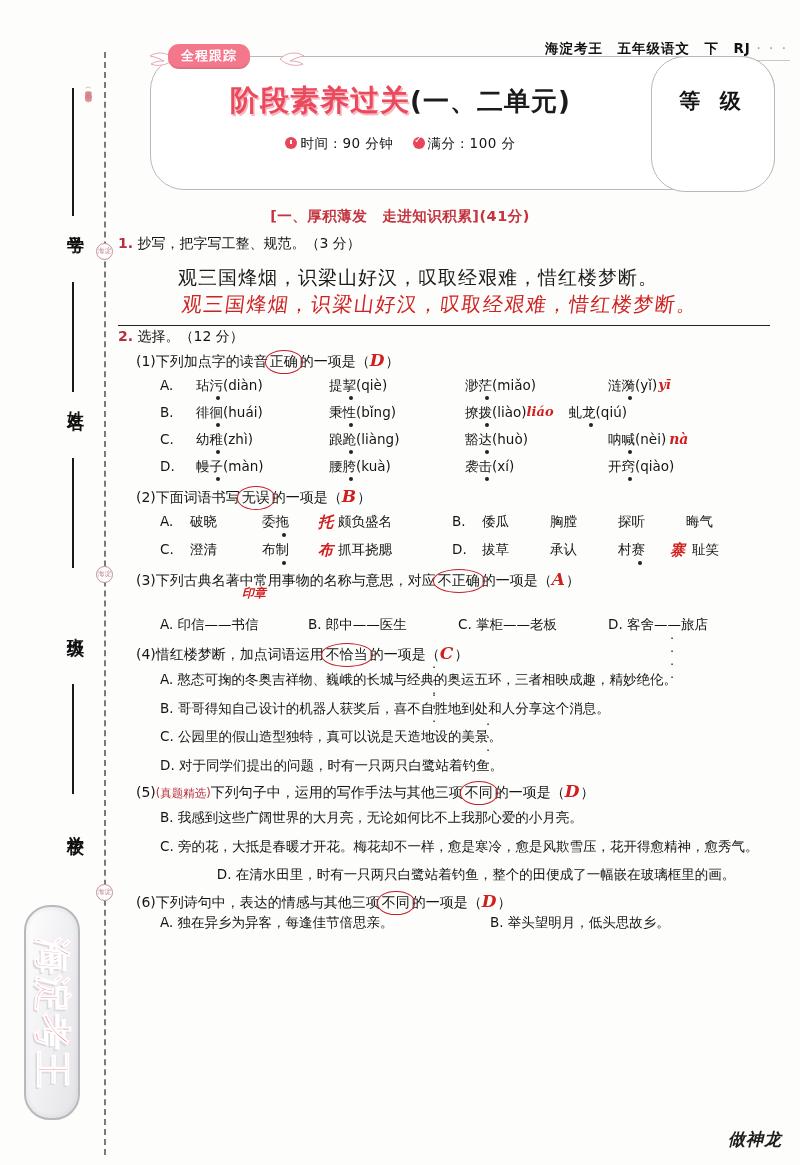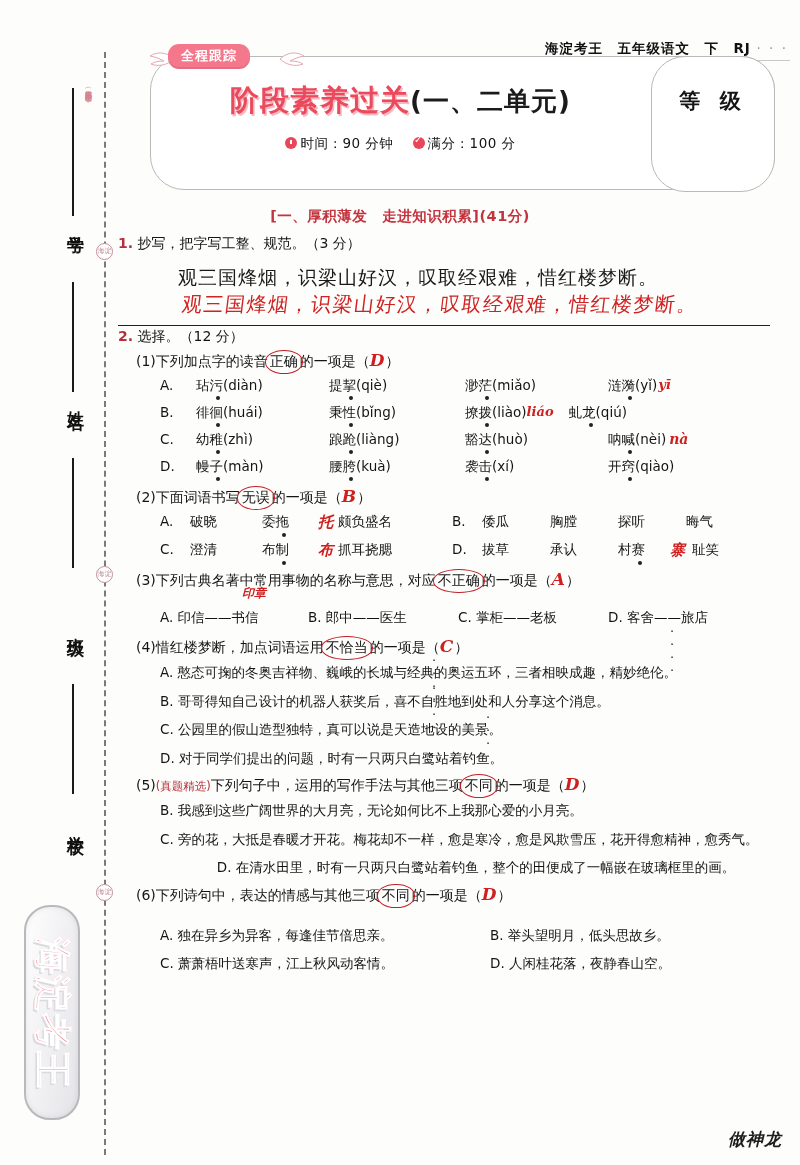--- a/index.html
+++ b/index.html
@@ -327,21 +327,21 @@
         <span class="dotted" style="width:52px;">村赛</span>
         <span class="hwred" style="width:22px;font-size:15px;">寨</span>
         <span>耻笑</span>
       </div>
     </div>
 
     <div class="sub" style="margin-left:18px;margin-top:9px;position:relative;">
       <span>(3)</span><span>下列古典名著中常用事物的名称与意思，对应</span><span class="circled">不正确</span><span>的一项是（</span><span class="ansmark">A</span><span>）</span>
       <span class="sup" style="left:106px;top:16px;">印章</span>
     </div>
-    <div class="lineq" style="margin-top:19px;margin-left:42px;">
+    <div class="lineq" style="margin-top:26px;margin-left:42px;">
       <span style="display:inline-block;width:148px;">A. 印信——书信</span><span style="display:inline-block;width:150px;">B. 郎中——医生</span><span style="display:inline-block;width:150px;">C. 掌柜——老板</span><span>D. 客舍——旅店</span>
     </div>
 
     <div class="sub" style="margin-left:18px;margin-top:6px;">
       <span>(4)</span><span>惜红楼梦断，加点词语运用</span><span class="circled">不恰当</span><span>的一项是（</span><span class="ansmark">C</span><span>）</span>
     </div>
     <div class="lineq" style="margin-top:9px;margin-left:42px;line-height:1;">
       <div style="margin-bottom:15px;position:relative;">
         <span>A. 憨态可掬的冬奥吉祥物、巍峨的长城与经典的奥运五环，三者相映成趣，精妙绝伦。</span>
         <span class="dots4" style="position:absolute;left:510px;top:0;"></span>
@@ -365,28 +365,24 @@
     </div>
     <div class="lineq" style="margin-top:9px;margin-left:42px;line-height:1;">
       <div style="margin-bottom:15px;">B. 我感到这些广阔世界的大月亮，无论如何比不上我那心爱的小月亮。</div>
       <div style="margin-bottom:15px;">C. 旁的花，大抵是春暖才开花。梅花却不一样，愈是寒冷，愈是风欺雪压，花开得愈精神，愈秀气。</div>
       <div style="margin-bottom:4px;text-align:center;">D. 在清水田里，时有一只两只白鹭站着钓鱼，整个的田便成了一幅嵌在玻璃框里的画。</div>
     </div>
 
     <div class="sub" style="margin-left:18px;margin-top:9px;">
       <span>(6)</span><span>下列诗句中，表达的情感与其他三项</span><span class="circled ovalsm">不同</span><span>的一项是（</span><span class="ansmark">D</span><span>）</span>
     </div>
-    <div class="lineq" style="margin-top:24px;margin-left:42px;line-height:1;">
+    <div class="lineq" style="margin-top:4px;margin-left:42px;line-height:1;">
       <div class="rowpair" style="margin-bottom:15px;">
         <span>A. 独在异乡为异客，每逢佳节倍思亲。</span>
         <span>B. 举头望明月，低头思故乡。</span>
       </div>
-      <div class="rowpair">
-        <span>C. 萧萧梧叶送寒声，江上秋风动客情。</span>
-        <span>D. 人闲桂花落，夜静春山空。</span>
-      </div>
     </div>
 
   </div>
 
   <div class="footsign">做神龙</div>
 
 </div>
 
 </body></html>

